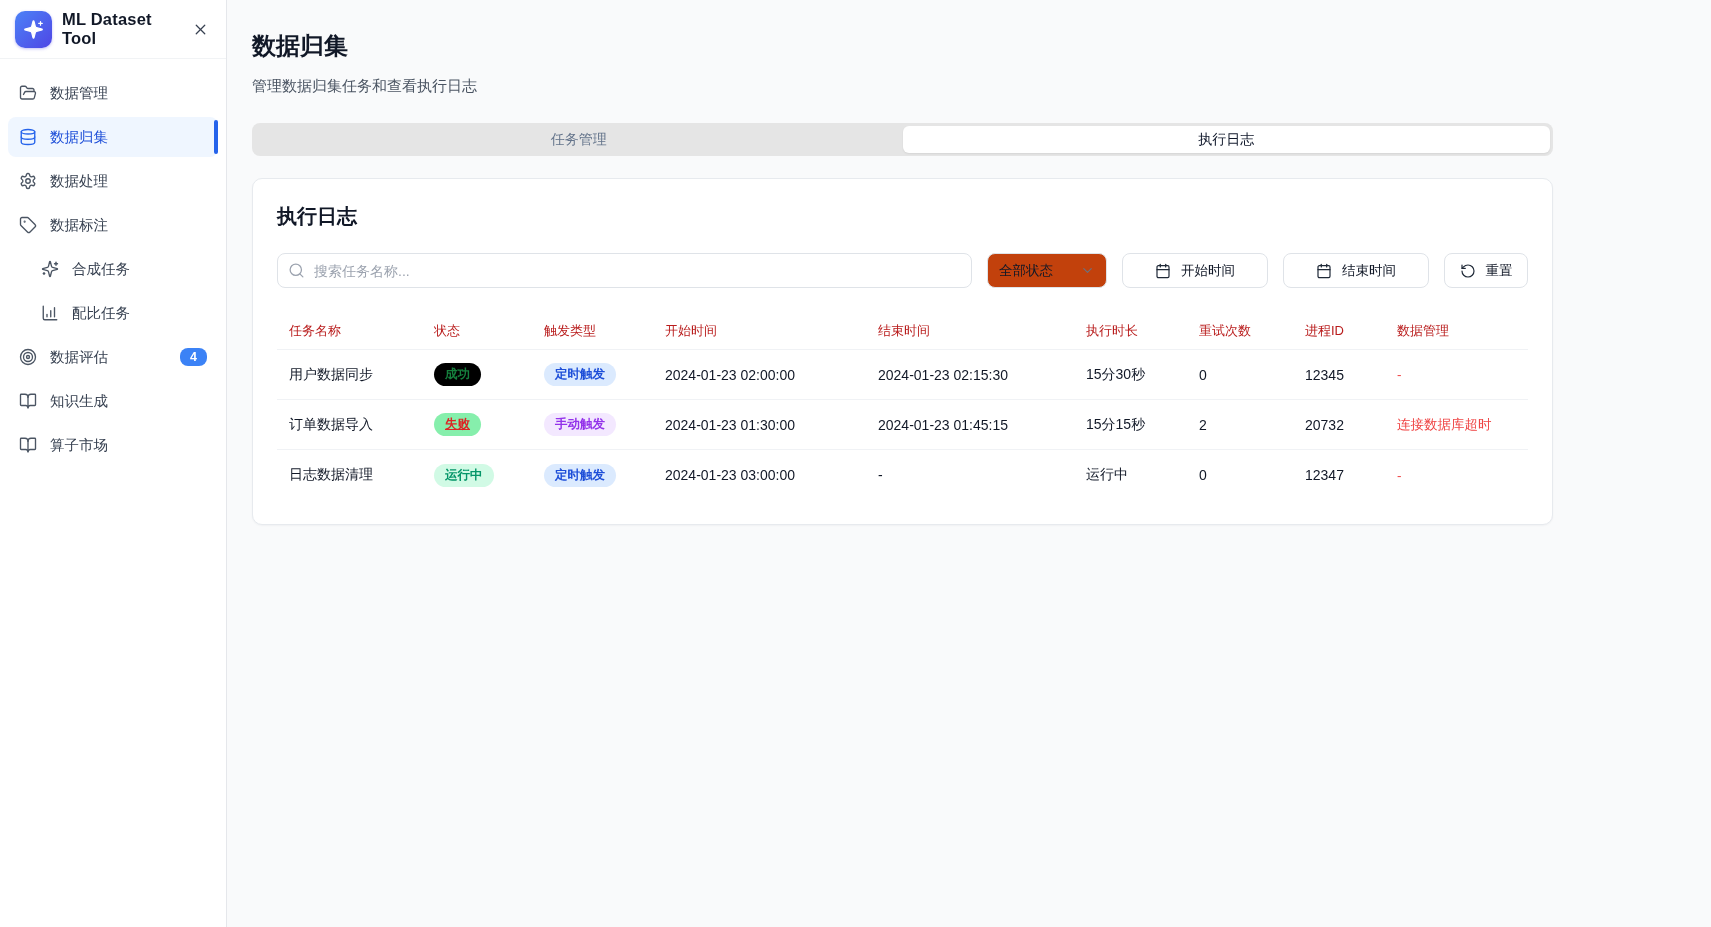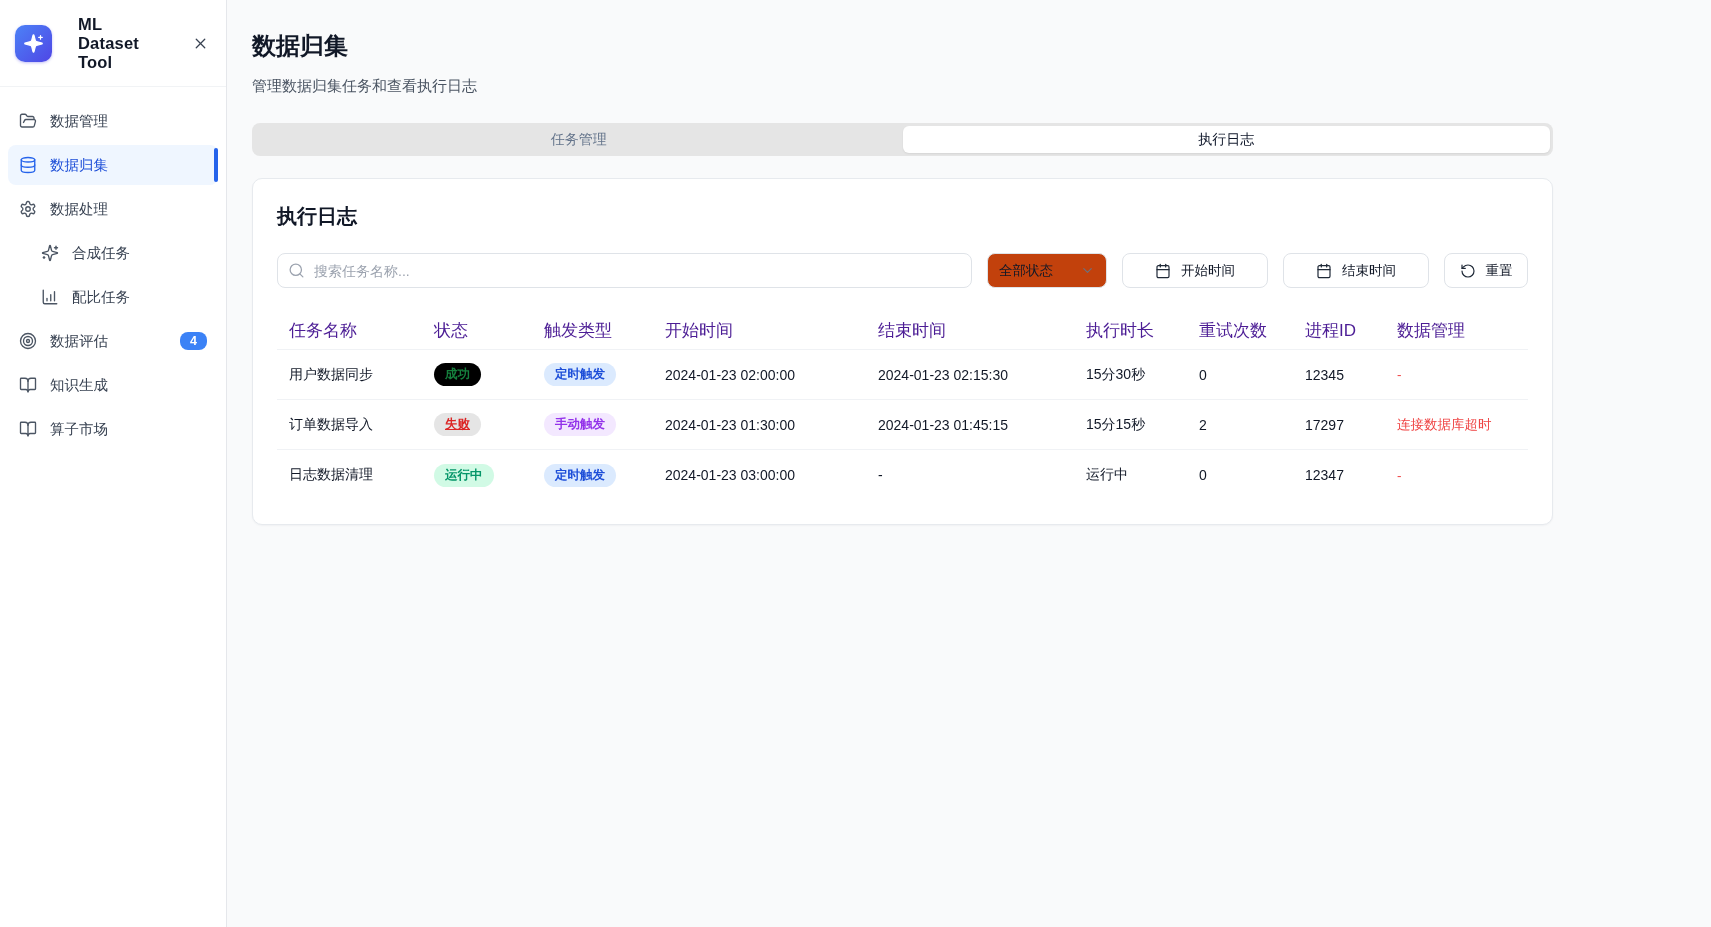--- a/index.html
+++ b/index.html
@@ -11,21 +11,21 @@
   }
   .icon { display:inline-flex; align-items:center; justify-content:center; flex:0 0 auto; }
   .icon svg { display:block; }
 
   
   .sidebar {
     position:fixed; left:0; top:0; width:227px; height:927px;
     background:#fff; border-right:1px solid #e5e7eb; z-index:2;
   }
   .sidebar-header {
-    height:87px; display:flex; align-items:center; gap:26px;
+    height:59px; display:flex; align-items:center; gap:10px;
     padding:0 15px; border-bottom:1px solid #f1f3f5;
   }
   .logo {
     width:37px; height:37px; border-radius:10px; color:#fff;
     background:linear-gradient(135deg,#4c82f7 0%,#4f46e5 100%);
     display:flex; align-items:center; justify-content:center;
     box-shadow:0 1px 3px rgba(79,70,229,.35);
   }
   .sidebar-title { flex:1; font-size:16.5px; font-weight:bold; color:#111827; letter-spacing:.2px; }
   .close-btn { color:#374151; cursor:pointer; display:flex; padding:2px; }
@@ -90,29 +90,29 @@
   }
   .filter-btn .icon { color:#1f2937; }
   .btn-date { width:146px; }
   .btn-reset { width:84px; }
 
   .table { margin-top:24px; }
   .trow {
     display:grid; align-items:center; padding:0 12px;
     grid-template-columns:145px 110px 121px 213px 208px 113px 106px 92px 1fr;
   }
-  .thead { height:38px; color:#4c1d95; font-size:17px; border-bottom:1px solid #f0f2f5; }
+  .thead { height:38px; color:#b91c1c; font-size:13px; border-bottom:1px solid #f0f2f5; }
   .tr { height:50px; font-size:14px; color:#111827; border-bottom:1px solid #f0f2f5; }
   .tr:last-child { border-bottom:none; }
   .badge {
     display:inline-block; padding:4px 11px; border-radius:999px;
     font-size:12.5px; font-weight:600; line-height:1.2;
   }
   .b-success   { background:#000000; color:#15803d; }
-  .b-failed    { background:#e5e5e5; color:#dc2626;text-decoration:underline; }
+  .b-failed    { background:#86efac; color:#dc2626;text-decoration:underline; }
   .b-running   { background:#d1fae5; color:#059669; }
   .b-scheduled { background:#dbeafe; color:#1d4ed8; }
   .b-manual    { background:#f3e8ff; color:#9333ea; }
   .cell-error  { color:#ef4444; font-size:13.5px; }
 </style>
 </head>
 <body>
 
 <aside class="sidebar">
   <div class="sidebar-header">
@@ -156,20 +156,29 @@
         <span class="active-bar"></span>
       </div>
       <div class="nav-item">
         <span class="icon">
           <svg xmlns="http://www.w3.org/2000/svg" viewBox="0 0 24 24" fill="none" stroke="currentColor" stroke-width="1.8" stroke-linecap="round" stroke-linejoin="round" width="18" height="18">
             <path d="M12.22 2h-.44a2 2 0 0 0-2 2v.18a2 2 0 0 1-1 1.73l-.43.25a2 2 0 0 1-2 0l-.15-.08a2 2 0 0 0-2.73.73l-.22.38a2 2 0 0 0 .73 2.73l.15.1a2 2 0 0 1 1 1.72v.51a2 2 0 0 1-1 1.74l-.15.09a2 2 0 0 0-.73 2.73l.22.38a2 2 0 0 0 2.73.73l.15-.08a2 2 0 0 1 2 0l.43.25a2 2 0 0 1 1 1.73V20a2 2 0 0 0 2 2h.44a2 2 0 0 0 2-2v-.18a2 2 0 0 1 1-1.73l.43-.25a2 2 0 0 1 2 0l.15.08a2 2 0 0 0 2.73-.73l.22-.39a2 2 0 0 0-.73-2.73l-.15-.08a2 2 0 0 1-1-1.74v-.5a2 2 0 0 1 1-1.74l.15-.09a2 2 0 0 0 .73-2.73l-.22-.38a2 2 0 0 0-2.73-.73l-.15.08a2 2 0 0 1-2 0l-.43-.25a2 2 0 0 1-1-1.73V4a2 2 0 0 0-2-2z"></path>
             <circle cx="12" cy="12" r="3"></circle>
           </svg>
         </span>
         <span>数据处理</span>
+      </div>
+      <div class="nav-item">
+        <span class="icon">
+          <svg xmlns="http://www.w3.org/2000/svg" viewBox="0 0 24 24" fill="none" stroke="currentColor" stroke-width="1.8" stroke-linecap="round" stroke-linejoin="round" width="18" height="18">
+            <path d="M12.586 2.586A2 2 0 0 0 11.172 2H4a2 2 0 0 0-2 2v7.172a2 2 0 0 0 .586 1.414l8.704 8.704a2.426 2.426 0 0 0 3.42 0l6.58-6.58a2.426 2.426 0 0 0 0-3.42z"></path>
+            <circle cx="7.5" cy="7.5" r=".5" fill="currentColor"></circle>
+          </svg>
+        </span>
+        <span>数据标注</span>
       </div>
       <div class="nav-item child">
         <span class="icon">
           <svg xmlns="http://www.w3.org/2000/svg" viewBox="0 0 24 24" fill="none" stroke="currentColor" stroke-width="1.8" stroke-linecap="round" stroke-linejoin="round" width="18" height="18">
             <path d="M9.937 15.5A2 2 0 0 0 8.5 14.063l-6.135-1.582a.5.5 0 0 1 0-.962L8.5 9.936A2 2 0 0 0 9.937 8.5l1.582-6.135a.5.5 0 0 1 .963 0L14.063 8.5A2 2 0 0 0 15.5 9.937l6.135 1.581a.5.5 0 0 1 0 .964L15.5 14.063a2 2 0 0 0-1.437 1.437l-1.582 6.135a.5.5 0 0 1-.963 0z"></path>
             <path d="M20 3v4"></path>
             <path d="M22 5h-4"></path>
             <path d="M4 17v2"></path>
             <path d="M5 18H3"></path>
           </svg>
@@ -312,21 +321,21 @@
               <div class="cell-error">-</div>
             </div>
             <div class="trow tr">
               <div>订单数据导入</div>
               <div><span class="badge b-failed">失败</span></div>
               <div><span class="badge b-manual">手动触发</span></div>
               <div>2024-01-23 01:30:00</div>
               <div>2024-01-23 01:45:15</div>
               <div>15分15秒</div>
               <div>2</div>
-              <div>17297</div>
+              <div>20732</div>
               <div class="cell-error">连接数据库超时</div>
             </div>
             <div class="trow tr">
               <div>日志数据清理</div>
               <div><span class="badge b-running">运行中</span></div>
               <div><span class="badge b-scheduled">定时触发</span></div>
               <div>2024-01-23 03:00:00</div>
               <div>-</div>
               <div>运行中</div>
               <div>0</div>

